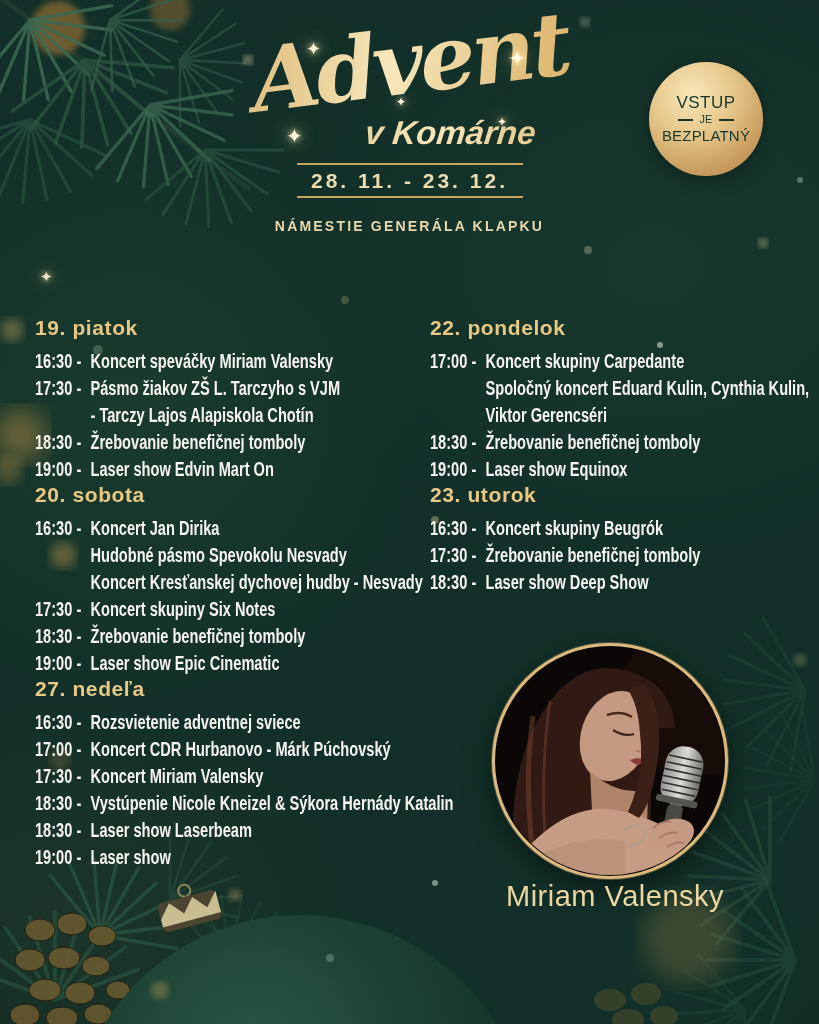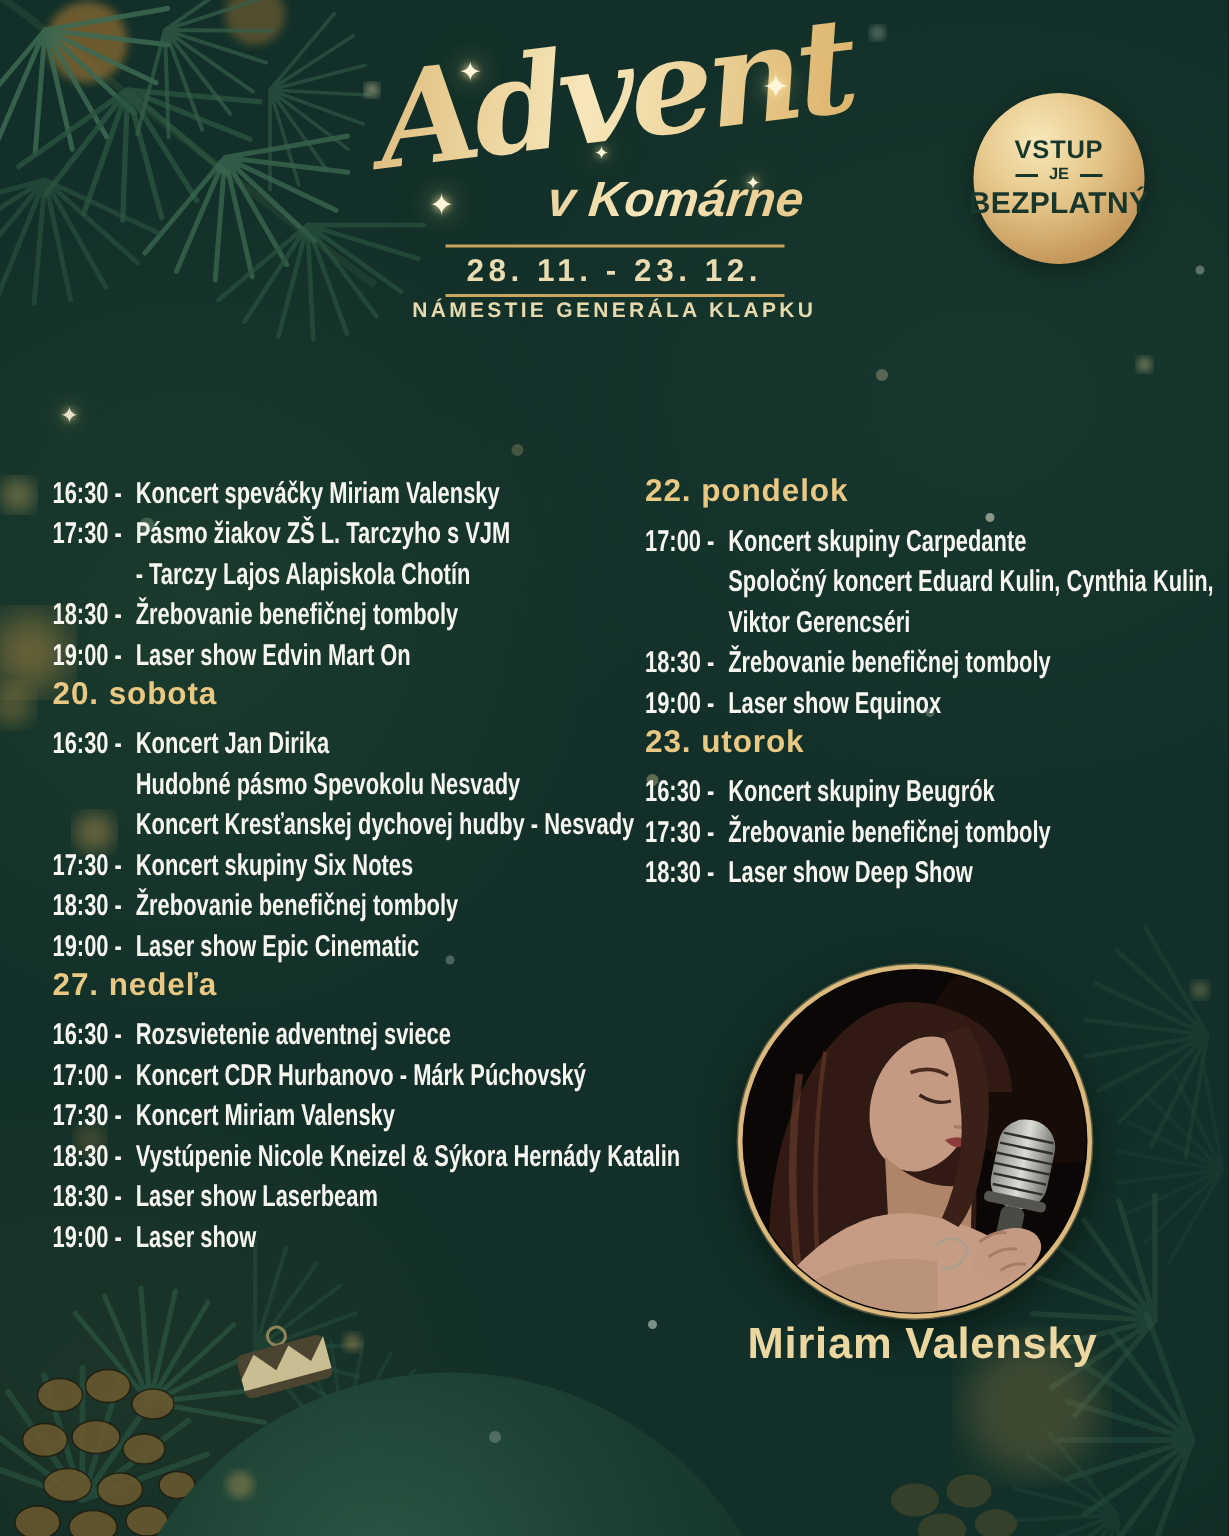--- a/index.html
+++ b/index.html
@@ -40,34 +40,34 @@
   .s4{left:286px;top:126px;font-size:20px;}
   .s5{left:497px;top:116px;font-size:12px;}
   .s6{left:40px;top:270px;font-size:15px;opacity:.9;}
 
   .date-block{position:absolute;top:163px;left:0;width:100%;
     display:flex;flex-direction:column;align-items:center;text-align:center;}
   .rule{width:226px;height:2px;background:#c9a55e;}
   .date-text{
     margin:4px 0 3px;color:#eadbb0;font-weight:700;font-size:21px;letter-spacing:3px;
   }
-  .venue{margin-top:0;color:#e7d9ad;font-weight:700;font-size:14px;letter-spacing:2.2px;}
+  .venue{margin-top:20px;color:#e7d9ad;font-weight:700;font-size:14px;letter-spacing:2.2px;}
 
   
   .badge{
     position:absolute;left:649px;top:62px;width:114px;height:114px;border-radius:50%;
     background:radial-gradient(circle at 38% 28%, #f8e7ba 0%, #e6c78a 38%, #c89c5e 72%, #b08148 100%);
     display:flex;flex-direction:column;align-items:center;justify-content:center;
     box-shadow:0 4px 18px rgba(0,0,0,.35);
-    color:#17372c;font-weight:700;text-align:center;line-height:1.25;
+    color:#17372c;font-weight:400;text-align:center;line-height:1.25;
   }
   .badge-line1{font-size:17px;letter-spacing:.5px;}
   .badge-mid{display:flex;align-items:center;font-size:11px;}
   .dash{display:inline-block;width:15px;height:2px;background:#17372c;margin:0 7px;}
-  .badge-line3{font-size:20px;letter-spacing:.2px;}
+  .badge-line3{font-size:15px;letter-spacing:.2px;}
 
   
   .schedule{
     position:absolute;left:35px;top:316px;width:784px;
     display:grid;grid-template-columns:395px 1fr;
   }
   .day + .day{}
   .day-title{
     margin:0 0 8px 0;font-size:21px;font-weight:700;color:#e9c883;letter-spacing:.6px;
   }
@@ -81,21 +81,21 @@
   
   .photo{
     position:absolute;left:492px;top:643px;width:230px;height:230px;margin:0;
     border-radius:50%;border:3px solid #dcb97c;overflow:hidden;
     box-shadow:0 0 0 1px rgba(220,185,124,.35),0 8px 28px rgba(0,0,0,.5);
     background:#0a0706;
   }
   .photo svg{display:block;width:100%;height:100%;}
   .caption{
     position:absolute;left:455px;top:880px;width:320px;text-align:center;
-    font-size:29px;font-weight:700;color:#ecd7a0;letter-spacing:.5px;
+    font-size:29px;font-weight:400;color:#ecd7a0;letter-spacing:.5px;
   }
 </style>
 </head>
 <body>
 
 <div class="poster">
 
   <svg class="bg-decor" width="819" height="1024" viewBox="0 0 819 1024" aria-hidden="true">
     <defs>
       <g id="fan" stroke-linecap="round" fill="none">
@@ -227,20 +227,21 @@
       <span class="dash"></span>
       <span>JE</span>
       <span class="dash"></span>
     </div>
     <div class="badge-line3">BEZPLATNÝ</div>
   </div>
 
   <main class="schedule layer">
     <div class="col">
         <section class="day">
+          <h2 class="day-title">19. piatok</h2>
           <div class="event-row">
             <span class="event-time">16:30 -</span>
             <span class="event-text">Koncert speváčky Miriam Valensky</span>
           </div>
           <div class="event-row">
             <span class="event-time">17:30 -</span>
             <span class="event-text">Pásmo žiakov ZŠ L. Tarczyho s VJM</span>
           </div>
           <div class="event-row">
             <span class="event-time"></span>

